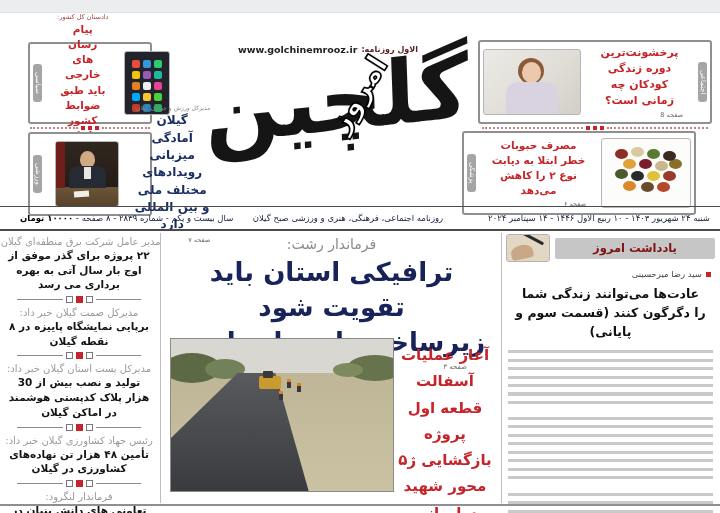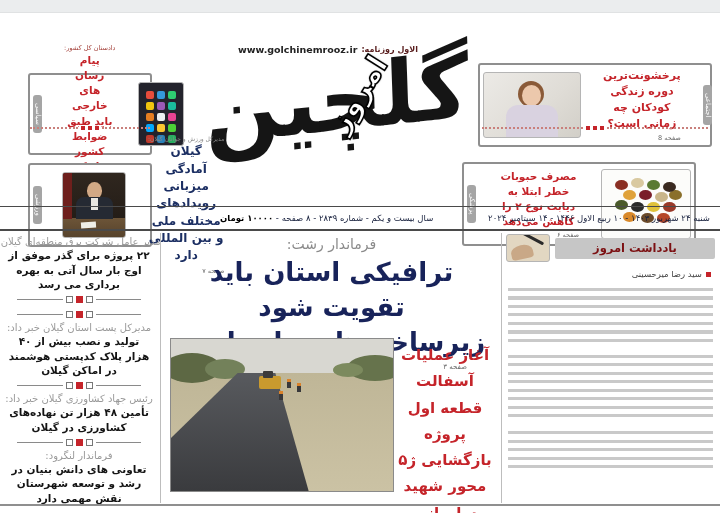--- a/index.html
+++ b/index.html
@@ -13,21 +13,21 @@
   .site-label{font-size:8px;color:#5a1f1f;font-weight:bold;white-space:nowrap;}
   .site-url{font-size:9.5px;color:#222;font-weight:bold;direction:ltr;white-space:nowrap;}
   .logo{position:absolute;left:258px;top:48px;width:212px;height:152px;pointer-events:none;}
   .logo-main{position:absolute;right:0px;top:-18px;font-size:88px;font-weight:bold;color:#151515;
              transform:rotate(-6deg) skewX(-4deg);letter-spacing:-4px;line-height:1.6;}
   .logo-sub{position:absolute;left:58px;top:28px;font-size:30px;font-weight:bold;color:#fff;
             -webkit-text-stroke:1.6px #000;text-shadow:0 0 2px #000;transform:rotate(-58deg);}
 
   
   .nbox{position:absolute;border:2px solid #8f8f8f;border-radius:3px;background:#fff;
-        display:flex;flex-direction:row;direction:ltr;align-items:stretch;padding:3px;box-sizing:border-box;gap:20px;margin-top:31px;}
+        display:flex;flex-direction:row;direction:ltr;align-items:stretch;padding:3px;box-sizing:border-box;gap:13px;}
   .vtab{writing-mode:vertical-rl;text-orientation:mixed;background:#a5a5a5;color:#fff;font-size:7px;
         border-radius:3px;padding:8px 1px;align-self:center;line-height:1;flex:none;}
   .ncol{flex:1;display:flex;flex-direction:column;direction:rtl;align-items:center;justify-content:center;padding:1px 2px;}
   .nkick{font-size:6.5px;color:#a5433c;white-space:nowrap;margin-bottom:1px;}
   .nkick.gray{color:#8a8a8a;}
   .nhead{font-weight:bold;text-align:center;line-height:1.45;}
   .nhead.red{color:#c5242a;font-size:10.5px;}
   .nhead.navy{color:#1c2f63;font-size:12px;}
   .npage{font-size:6.5px;color:#666;margin-top:2px;align-self:flex-start;}
 
@@ -170,21 +170,21 @@
         <i class="man-shirt"></i>
         <i class="man-paper"></i>
     </div>
     <div class="ncol">
       <span class="nkick gray" style="font-size:6px;">مدیرکل ورزش و جوانان گیلان:</span>
       <span class="nhead navy">گیلان آمادگی میزبانی رویدادهای مختلف ملی و بین المللی دارد</span>
       <span class="npage">صفحه ۷</span>
     </div>
   </div>
 
-  <div class="nbox" style="left:478px;top:32px;width:234px;height:84px;">
+  <div class="nbox" style="left:478px;top:40px;width:234px;height:84px;">
     <div class="photo ph-child">
       <i class="child-hair"></i>
         <i class="child-face"></i>
         <i class="child-body"></i>
     </div>
     <div class="ncol">
       <span class="nhead red" style="font-size:11px;">پرخشونت‌ترین دوره زندگی کودکان چه زمانی است؟</span>
       <span class="npage">صفحه 8</span>
     </div>
     <span class="vtab">اجتماعی</span>
@@ -204,48 +204,53 @@
       <span class="nhead red">مصرف حبوبات خطر ابتلا به دیابت نوع ۲ را کاهش می‌دهد</span>
       <span class="npage">صفحه ۶</span>
     </div>
     <div class="photo ph-beans">
         <i class="bean-dots"></i>
       </div>
   </div>
 
   <div class="dateline">
     <span class="dl-date">شنبه ۲۴ شهریور ۱۴۰۳ - ۱۰ ربیع الاول ۱۴۴۶ - ۱۴ سپتامبر ۲۰۲۴</span>
+    <span class="dl-tag">روزنامه اجتماعی، فرهنگی، هنری و ورزشی صبح گیلان</span>
     <span class="dl-issue"><span>سال بیست و یکم - شماره ۲۸۳۹ - ۸ صفحه - </span><b>۱۰۰۰۰ تومان</b></span>
   </div>
 
   <div class="vdiv" style="left:160px;"></div>
   <div class="vdiv" style="left:501px;"></div>
 
   <div class="sidebar">
     <div class="sb-item">
       <span class="sb-kick">مدیر عامل شرکت برق منطقه‌ای گیلان:</span>
       <span class="sb-head">۲۲ پروژه برای گذر موفق از اوج بار سال آتی به بهره برداری می رسد</span>
     </div>
     <div class="sep">
         <i class="ln"></i>
         <i class="sq"></i>
         <i class="sq red"></i>
         <i class="sq"></i>
         <i class="ln"></i>
       </div>
+    <div class="sb-item">
+      <span class="sb-kick">مدیرکل صمت گیلان خبر داد:</span>
+      <span class="sb-head">برپایی نمایشگاه پاییزه در ۸ نقطه گیلان</span>
+    </div>
     <div class="sep">
         <i class="ln"></i>
         <i class="sq"></i>
         <i class="sq red"></i>
         <i class="sq"></i>
         <i class="ln"></i>
       </div>
     <div class="sb-item">
       <span class="sb-kick">مدیرکل پست استان گیلان خبر داد:</span>
-      <span class="sb-head">تولید و نصب بیش از ۴۰ هزار پلاک کدپستی هوشمند در اماکن گیلان</span>
+      <span class="sb-head">تولید و نصب بیش از 30 هزار پلاک کدپستی هوشمند در اماکن گیلان</span>
     </div>
     <div class="sep">
         <i class="ln"></i>
         <i class="sq"></i>
         <i class="sq red"></i>
         <i class="sq"></i>
         <i class="ln"></i>
       </div>
     <div class="sb-item">
       <span class="sb-kick">رئیس جهاد کشاورزی گیلان خبر داد:</span>
@@ -298,20 +303,24 @@
       <div class="photo ph-hand">
           <i class="hand-blob"></i>
           <i class="hand-pen"></i>
         </div>
       <div class="note-bar">یادداشت امروز</div>
     </div>
     <div class="note-by">
       <i class="bsq"></i>
       <span>سید رضا میرحسینی</span>
     </div>
+    <div class="note-title">
+      <div>عادت‌ها می‌توانند زندگی شما</div>
+      <div>را دگرگون کنند (قسمت سوم و پایانی)</div>
+    </div>
     <div class="note-body">
       <div class="greek g1"></div>
       <div class="greek g2"></div>
       <div class="greek g3"></div>
     </div>
   </div>
 
   <div class="botline"></div>
 </div>
 

